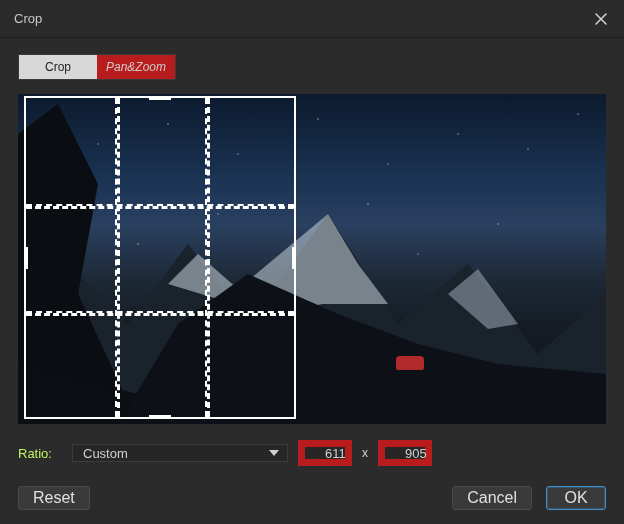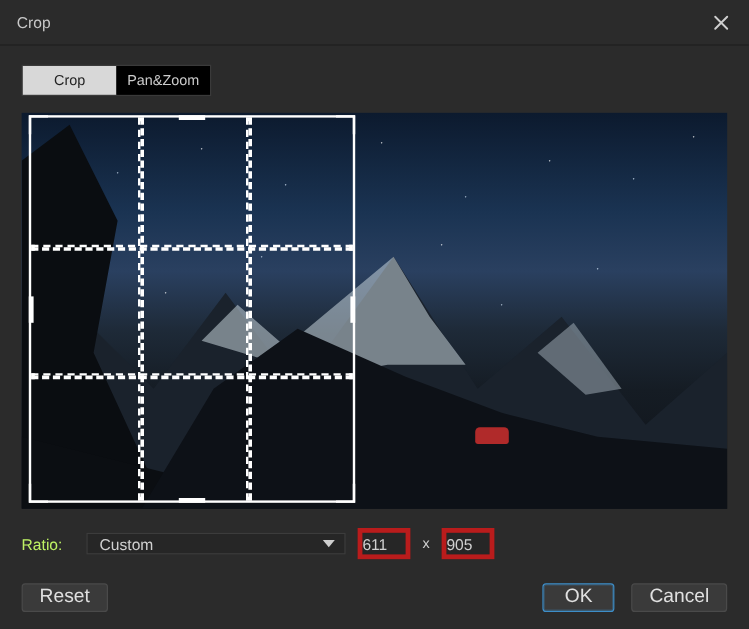--- a/index.html
+++ b/index.html
@@ -40,22 +40,23 @@
     align-items: center;
     justify-content: center;
     font-size: 12px;
     cursor: pointer;
   }
   .tab.active {
     background: #d8d8d8;
     color: #222;
   }
   .tab.inactive {
-    background: #000000;
+    background: #b91c1c;
     color: #ccc;
+    font-style: italic;
   }
   .preview-frame {
     margin-top: 14px;
     width: 588px;
     height: 330px;
     position: relative;
     background: linear-gradient(180deg, #0c1a2e 0%, #1a3352 25%, #2a4060 40%, #1e2a38 55%, #151c24 70%, #0e1116 100%);
     overflow: hidden;
   }
   
@@ -146,23 +147,23 @@
   .select .caret {
     position: absolute; right: 8px; top: 50%; transform: translateY(-50%);
     width: 0; height: 0;
     border-left: 5px solid transparent;
     border-right: 5px solid transparent;
     border-top: 6px solid #cfcfcf;
   }
   .numfield {
     width: 44px; height: 26px;
     background: #262626;
-    border: 4px solid #b91c1c;
+    border: 7px solid #b91c1c;
     display: flex; align-items: center;
-    padding: 0 0;
+    padding: 0 20px;
     font-size: 13px;
     color: #d0d0d0;
   }
   .x-sep { font-size: 12px; color: #cfcfcf; }
 
   .footer {
     position: absolute;
     left: 0; right: 0; bottom: 0;
     height: 46px;
     display: flex;
@@ -267,16 +268,16 @@
     <div class="numfield">
       <span>905</span>
     </div>
   </div>
 
 </div>
 
 <div class="footer">
   <div class="btn">Reset</div>
   <div class="footer-right">
+    <div class="btn">Cancel</div>
     <div class="btn primary">OK</div>
-    <div class="btn">Cancel</div>
   </div>
 </div>
 
 </body></html>

